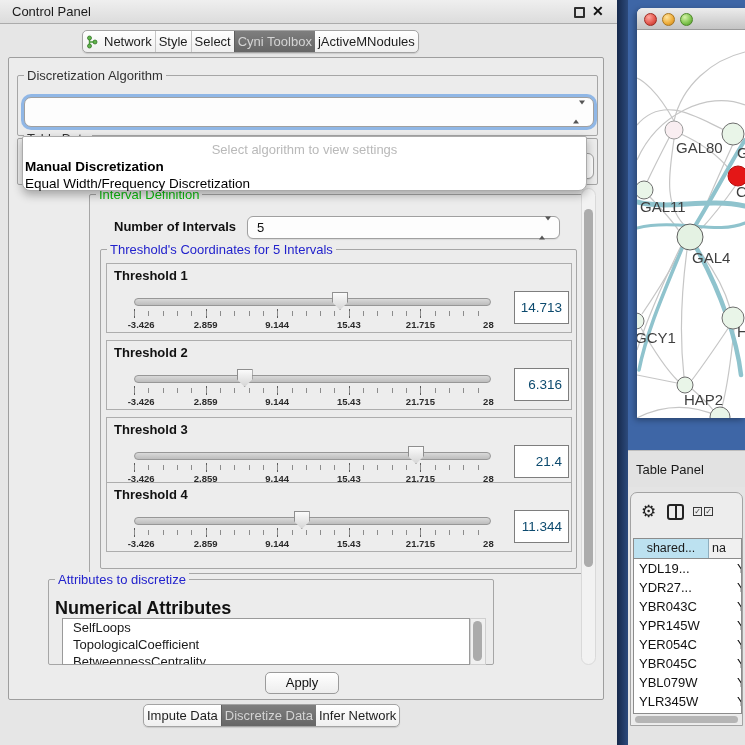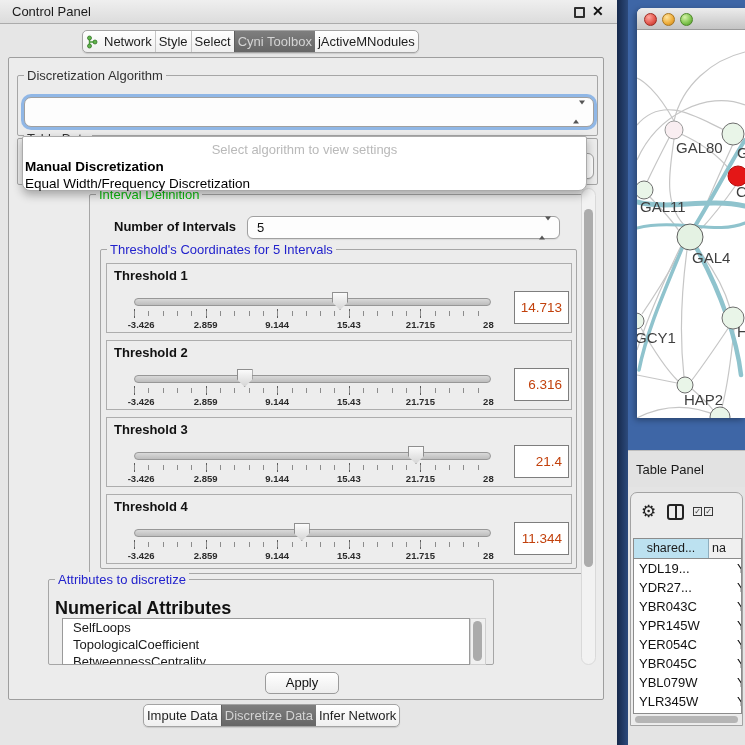--- a/index.html
+++ b/index.html
@@ -64,21 +64,21 @@
   .sthumb { position:absolute; top:0; width:16px; height:18px; transform:translateX(-50%);
     background:linear-gradient(#FBFBFB,#D6D6D6); border:1px solid #8E8E8E;
     clip-path:polygon(0 0,100% 0,100% 55%,50% 100%,0 55%); }
   .ticks-major { position:absolute; left:27px; top:45px; width:358px; height:9px;
     background:repeating-linear-gradient(to right,#5B5B5B 0 1px,transparent 1px 20%); }
   .ticks-minor { position:absolute; left:27px; top:47px; width:358px; height:5px;
     background:repeating-linear-gradient(to right,#8C8C8C 0 1px,transparent 1px 4%); }
   .ticklbls { position:absolute; left:27px; top:55px; width:358px; height:12px; }
   .ticklbls span { position:absolute; transform:translateX(-50%); font-size:9.5px; font-weight:bold; color:#2A2A2A; white-space:nowrap; }
   .valbox { position:absolute; left:407px; top:27px; width:55px; height:33px; background:#FFF;
-    border:1px solid #7E7E7E; font-size:13.5px; color:#c2410c; text-align:right; line-height:31px; padding-right:6px; }
+    border:1px solid #7E7E7E; font-size:13.5px; color:#0c4a6e; text-align:right; line-height:31px; padding-right:6px; }
 
   
   .attrlist { position:absolute; left:13px; top:38px; width:408px; height:47px; background:#FFF;
     border:1px solid #9A9A9A; overflow:hidden; }
   .attrlist div { font-size:13px; color:#1A1A1A; padding-left:10px; line-height:17px; }
   .listscroll { position:absolute; left:421px; top:38px; width:16px; height:47px; background:#F0F0F0; border:1px solid #CFCFCF; }
   .listscroll .thumb { position:absolute; left:2px; top:2px; width:9px; height:40px; background:#ABABAB; border-radius:5px; }
 
   .applybtn { position:absolute; left:256px; top:614px; width:74px; height:22px;
     background:linear-gradient(#FFFFFF,#EDEDED); border:1px solid #9B9B9B; border-radius:5px;
@@ -242,21 +242,21 @@
               <span style="left:2%">-3.426</span>
               <span style="left:20%">2.859</span>
               <span style="left:40%">9.144</span>
               <span style="left:60%">15.43</span>
               <span style="left:80%">21.715</span>
               <span style="left:99%">28</span>
             </div>
             <div class="valbox">21.4</div>
           </div>
 
-          <div class="throw" style="top:244px;">
+          <div class="throw" style="top:232px;">
             <span class="lbl">Threshold 4</span>
             <div class="track"></div>
             <div class="ticks-major"></div>
             <div class="ticks-minor"></div>
             <div class="thumbzone">
                 <div class="sthumb" style="left: 47%;"></div>
               </div>
             <div class="ticklbls">
               <span style="left:2%">-3.426</span>
               <span style="left:20%">2.859</span>

